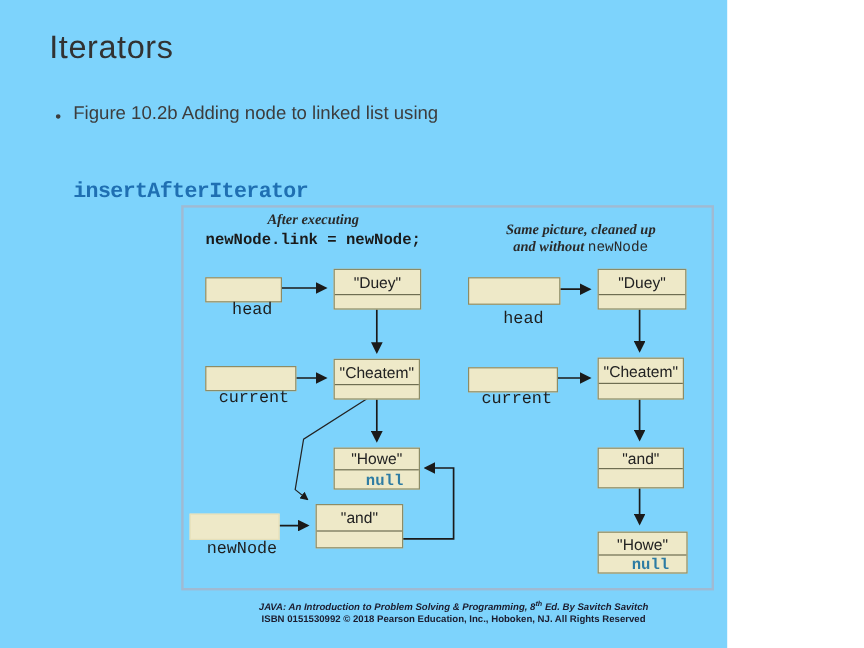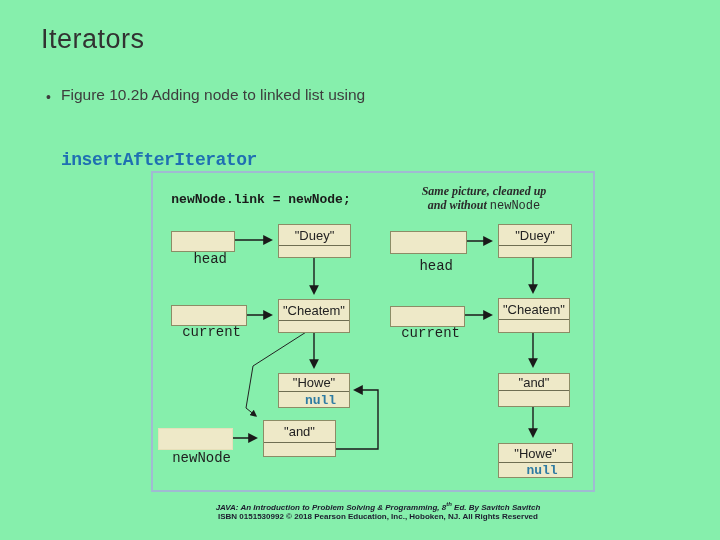--- a/index.html
+++ b/index.html
@@ -1,16 +1,16 @@
 <!DOCTYPE html>
 <html><head>
 <meta charset="utf-8">
 <style>
   html,body{margin:0;padding:0;background:#fff;}
-  .slide{position:relative;width:720px;height:540px;background:#86efac;overflow:hidden;
+  .slide{position:relative;width:606px;height:540px;background:#7dd3fc;overflow:hidden;
          font-family:"Liberation Sans",sans-serif;}
   .abs{position:absolute;}
   .title{left:41px;top:24px;font-size:27px;font-weight:400;color:#323232;letter-spacing:.5px;}
   .bullet-dot{left:46px;top:89px;font-size:14px;color:#3d3d3d;}
   .bullet-text{left:61px;top:86px;font-size:15.5px;color:#3d3d3d;}
   .code-term{left:61px;top:110px;font-family:"Liberation Mono","DejaVu Sans Mono",monospace;
              font-weight:bold;font-size:18px;letter-spacing:-.5px;}
   
   .figure{left:151px;top:171px;width:444px;height:321px;}
   .figure-border{position:absolute;inset:0;border:2px solid #a0bad2;}
@@ -75,20 +75,21 @@
         <circle cx="67" cy="267" r="2.5"></circle>
         <circle cx="149" cy="278" r="2.5"></circle>
         <circle cx="302" cy="70" r="2.5"></circle>
         <circle cx="382" cy="80" r="2.5"></circle>
         <circle cx="302" cy="144" r="2.5"></circle>
         <circle cx="382" cy="155" r="2.5"></circle>
         <circle cx="382" cy="229" r="2.5"></circle>
       </g>
     </svg>
 
+    <div class="cap-serif" style="left:0;top:5px;width:220px;">After executing</div>
     <div class="cap-code" style="left:0;top:21px;width:220px;">newNode.link = newNode;</div>
 
     <div class="cap-serif" style="left:223px;top:13px;width:220px;">Same picture, cleaned up</div>
     <div class="cap-serif" style="left:223px;top:27px;width:220px;">
       <span>and without</span>
       <span class="mono" style="font-style:normal;font-weight:normal;font-size:12px;">newNode</span>
     </div>
 
     <div class="refbox" style="left:20px;top:60px;width:62px;height:19px;"></div>
     <div class="taglabel mono" style="left:28px;top:80px;width:48px;">head</div>

